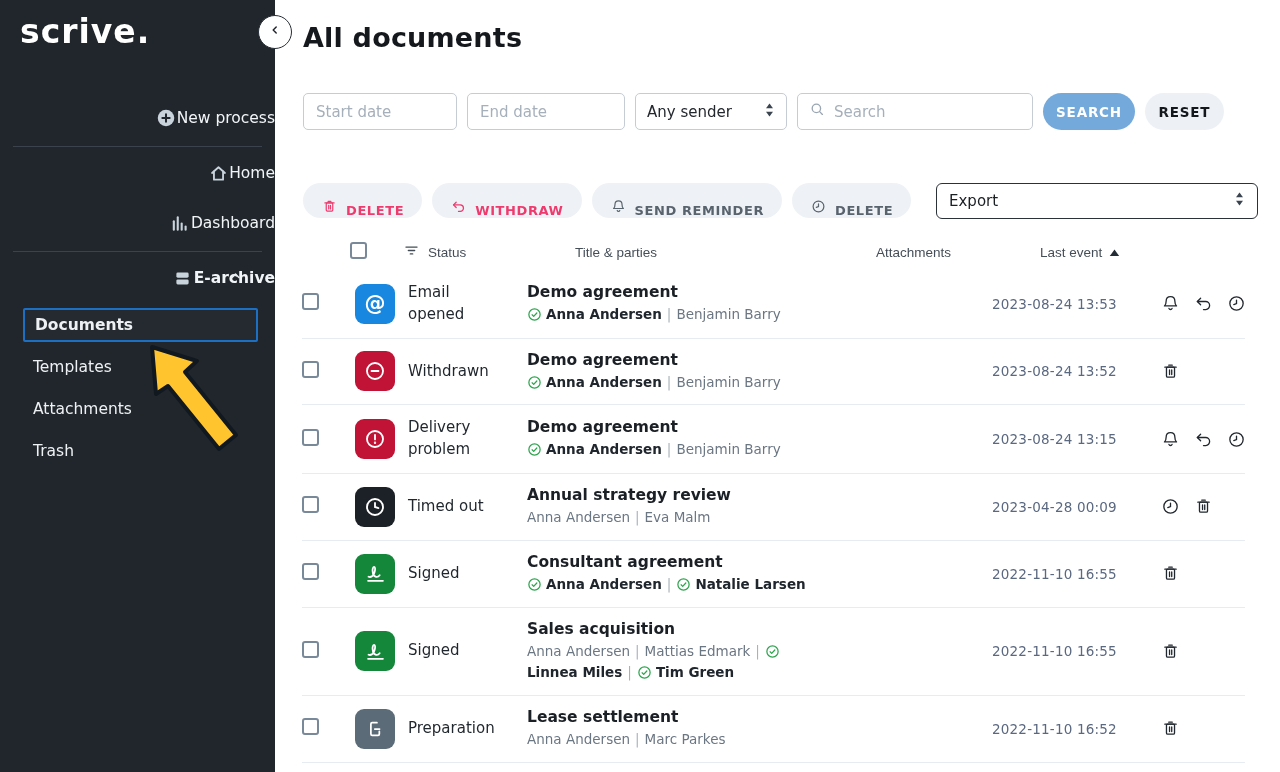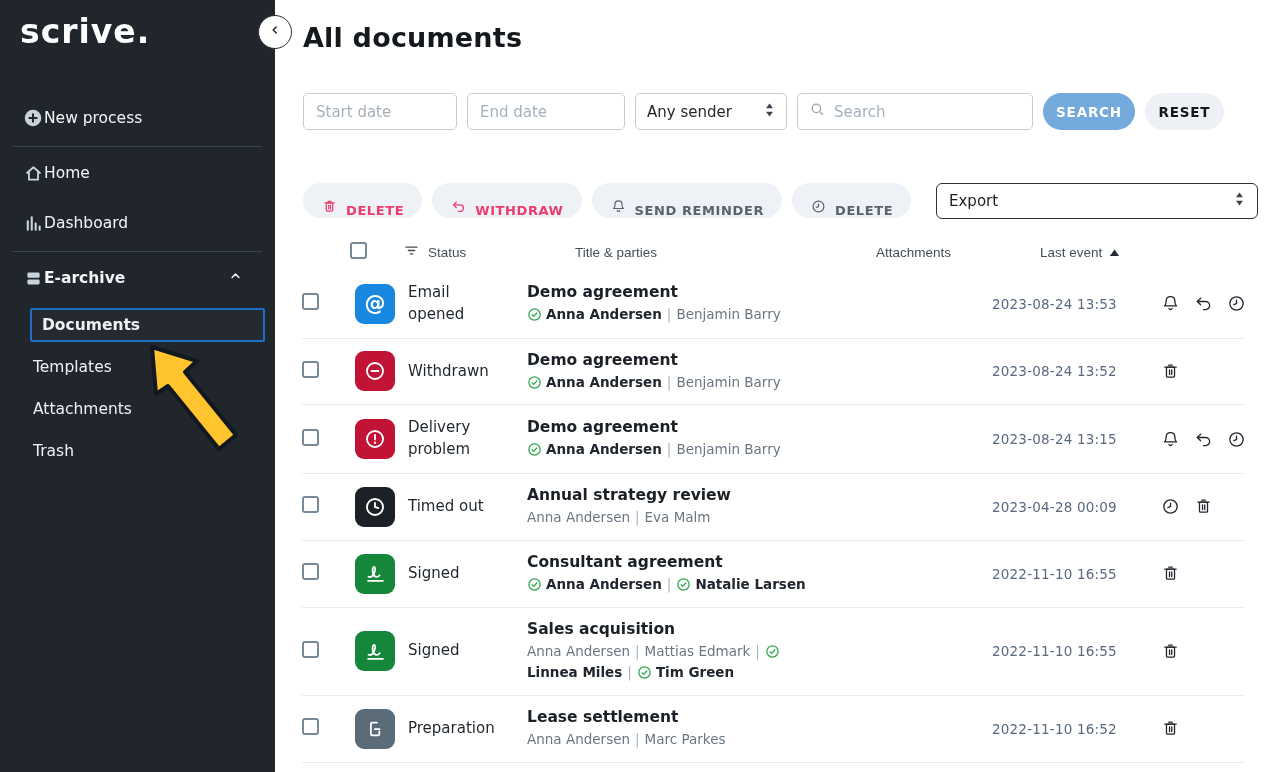--- a/index.html
+++ b/index.html
@@ -5,27 +5,27 @@
   * { box-sizing: border-box; margin: 0; padding: 0; }
   html,body { width:1280px; height:772px; overflow:hidden; }
   body {
     font-family: "DejaVu Sans", "Liberation Sans", sans-serif;
     background:#ffffff; position:relative; color:#1c2127;
   }
 
   
   .sidebar { position:absolute; left:0; top:0; width:275px; height:772px; background:#20262C; z-index:1; }
   .logo { position:absolute; left:20px; top:12px; font-size:33px; font-weight:800; color:#fff; letter-spacing:1px; }
-  .nav-item { position:absolute; left:0; width:275px; height:38px; display:flex; align-items:center; gap:0; padding-left:22px; color:#f2f5f7; font-size:15.5px; cursor:pointer; }
+  .nav-item { position:absolute; left:0; width:275px; height:38px; display:flex; align-items:center; gap:0; padding-left:22px; color:#f2f5f7; font-size:15.5px; cursor:pointer;justify-content:flex-end; }
   .nav-item .nicon { width:22px; height:22px; display:flex; align-items:center; justify-content:center; flex:0 0 22px; }
   .nav-divider { position:absolute; left:13px; width:249px; height:1px; background:#3a434b; }
   .nav-bold { font-weight:700; }
   .earchive-chevron { position:absolute; right:32px; top:50%; transform:translateY(-50%); }
   .sub-item { position:absolute; left:0; width:275px; height:32px; display:flex; align-items:center; padding-left:33px; color:#eef1f4; font-size:15.5px; cursor:pointer; }
-  .sub-selected { left:23px; width:235px; height:34px; border:2px solid #1d6fc4; border-radius:2px; padding-left:10px; font-weight:700; background:rgba(255,255,255,0.02);margin-left:7px; }
+  .sub-selected { left:23px; width:235px; height:34px; border:2px solid #1d6fc4; border-radius:2px; padding-left:10px; font-weight:700; background:rgba(255,255,255,0.02); }
 
   
   .collapse-btn { position:absolute; left:258px; top:15px; width:34px; height:34px; border-radius:50%; background:#fff; border:1.5px solid #272e35; z-index:6; display:flex; align-items:center; justify-content:center; cursor:pointer; }
 
   
   .anno-arrow { position:absolute; left:0; top:0; z-index:5; pointer-events:none; }
 
   
   .main { position:absolute; left:275px; top:0; width:1005px; height:772px; background:#fff; }
   .page-title { position:absolute; left:28px; top:22px; font-size:27px; font-weight:800; color:#15191d; letter-spacing:0.2px; }

